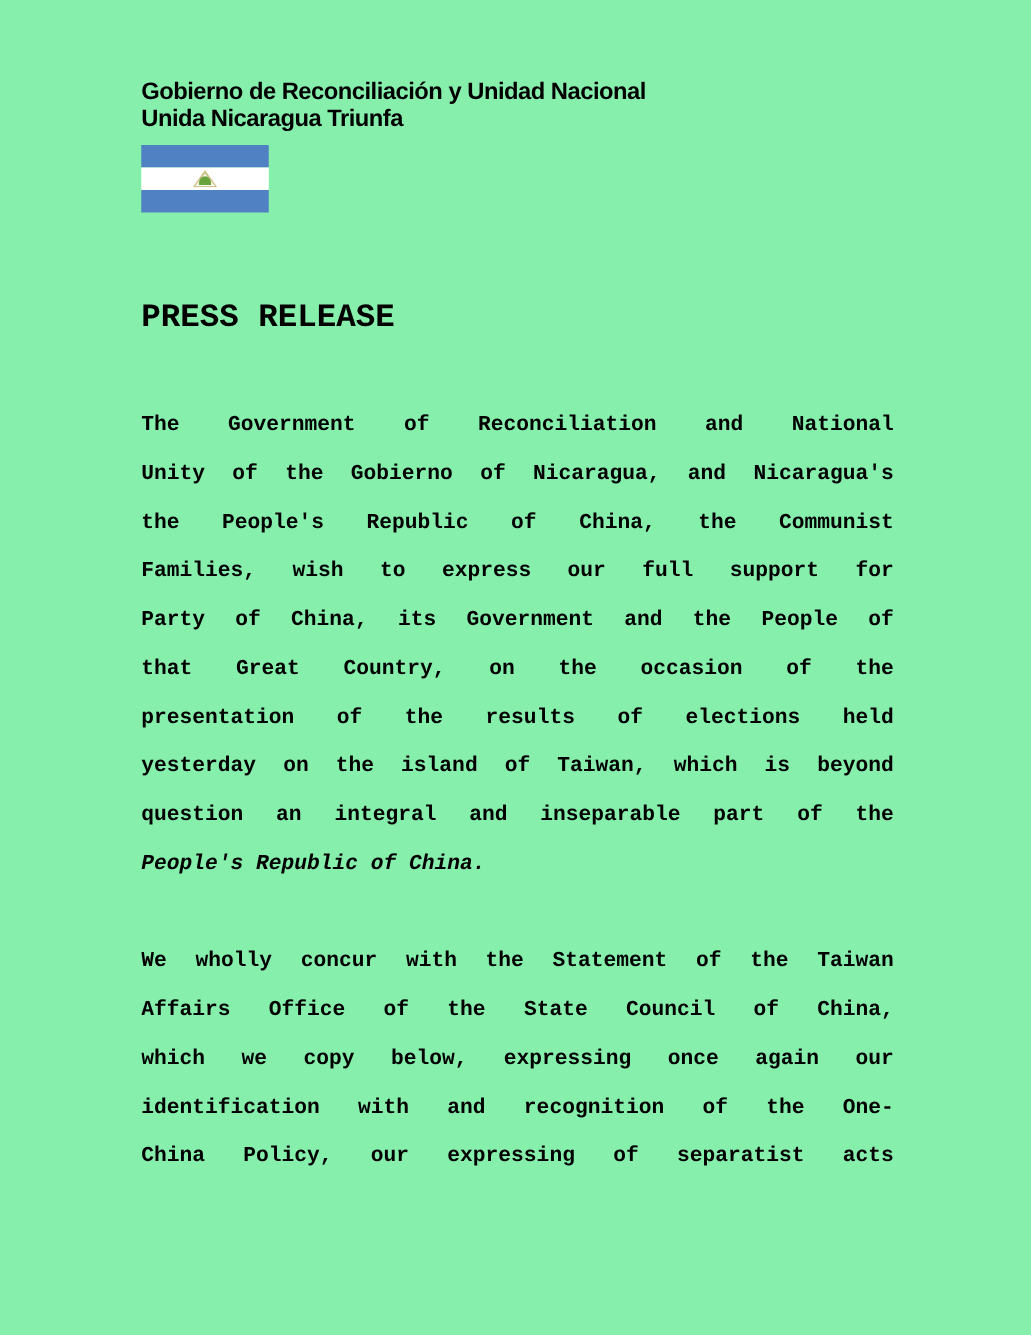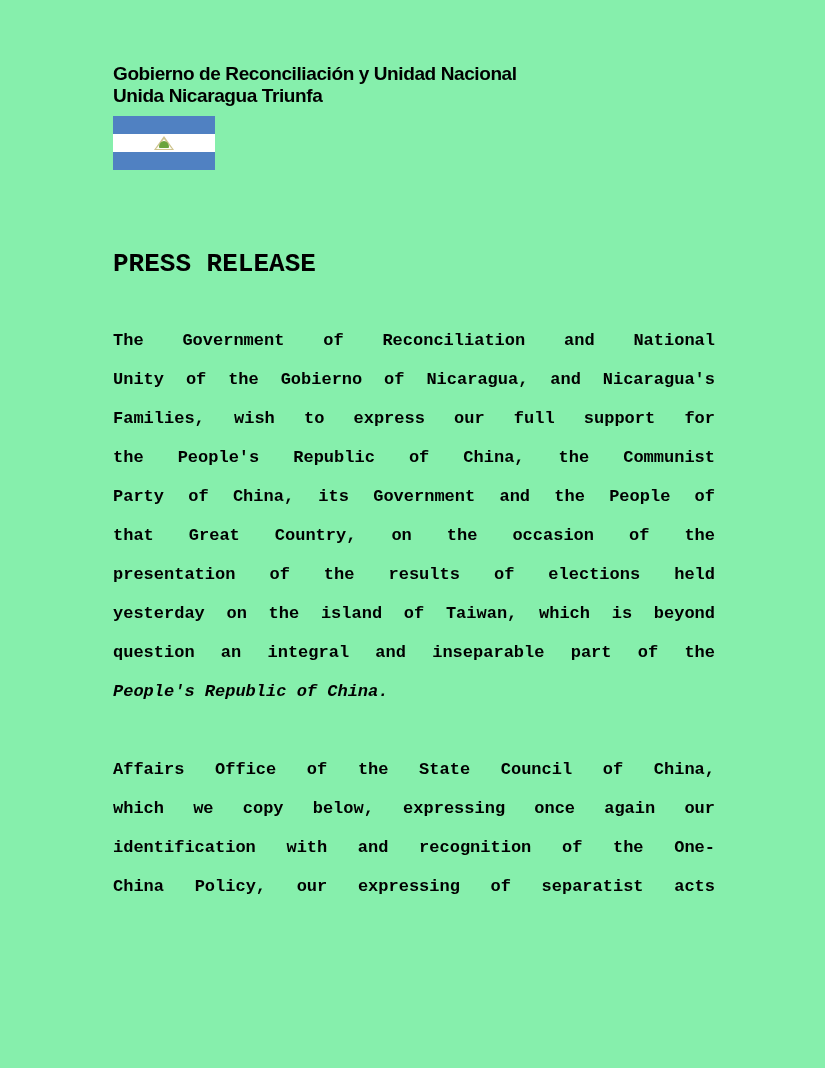--- a/index.html
+++ b/index.html
@@ -68,21 +68,21 @@
     position: absolute;
     left: 5px; right: 5px; bottom: 2px;
     height: 7px;
     border-radius: 50% 50% 10% 10% / 90% 90% 10% 10%;
   }
 
   
   .doc-title {
     position: absolute;
     left: 113px;
-    top: 249px;
+    top: 239px;
     margin: 0;
     font-family: "Liberation Mono", monospace;
     font-weight: bold;
     font-size: 26px;
     line-height: 30px;
     color: #000000;
     white-space: nowrap;
   }
 
   
@@ -132,30 +132,31 @@
     </div>
     <div class="stripe blue" style="background: rgb(80, 129, 194);"></div>
   </div>
 
   <h1 class="doc-title">PRESS RELEASE</h1>
 
   <main class="doc-body">
       <div class="paragraph">
         <div class="text-line" style="color: rgb(0, 0, 0);">The Government of Reconciliation and National</div>
         <div class="text-line" style="color: rgb(0, 0, 0);">Unity of the Gobierno of Nicaragua, and Nicaragua's</div>
+        <div class="text-line" style="color: rgb(0, 0, 0);">the People's Republic of China, the Communist</div>
         <div class="text-line" style="color: rgb(0, 0, 0);">Families, wish to express our full support for</div>
-        <div class="text-line" style="color: rgb(0, 0, 0);">the People's Republic of China, the Communist</div>
         <div class="text-line" style="color: rgb(0, 0, 0);">Party of China, its Government and the People of</div>
         <div class="text-line" style="color: rgb(0, 0, 0);">that Great Country, on the occasion of the</div>
         <div class="text-line" style="color: rgb(0, 0, 0);">presentation of the results of elections held</div>
         <div class="text-line" style="color: rgb(0, 0, 0);">yesterday on the island of Taiwan, which is beyond</div>
         <div class="text-line" style="color: rgb(0, 0, 0);">question an integral and inseparable part of the</div>
         <div class="text-line last-left" style="color: rgb(0, 0, 0); font-style: italic;">People's Republic of China.</div>
       </div>
       <div class="paragraph">
+        <div class="text-line" style="color: rgb(0, 0, 0);">We wholly concur with the Statement of the Taiwan</div>
         <div class="text-line" style="color: rgb(0, 0, 0);">Affairs Office of the State Council of China,</div>
         <div class="text-line" style="color: rgb(0, 0, 0);">which we copy below, expressing once again our</div>
         <div class="text-line" style="color: rgb(0, 0, 0);">identification with and recognition of the One-</div>
         <div class="text-line" style="color: rgb(0, 0, 0);">China Policy, our expressing of separatist acts</div>
       </div>
     </main>
 
 </div>
 
 </body></html>

